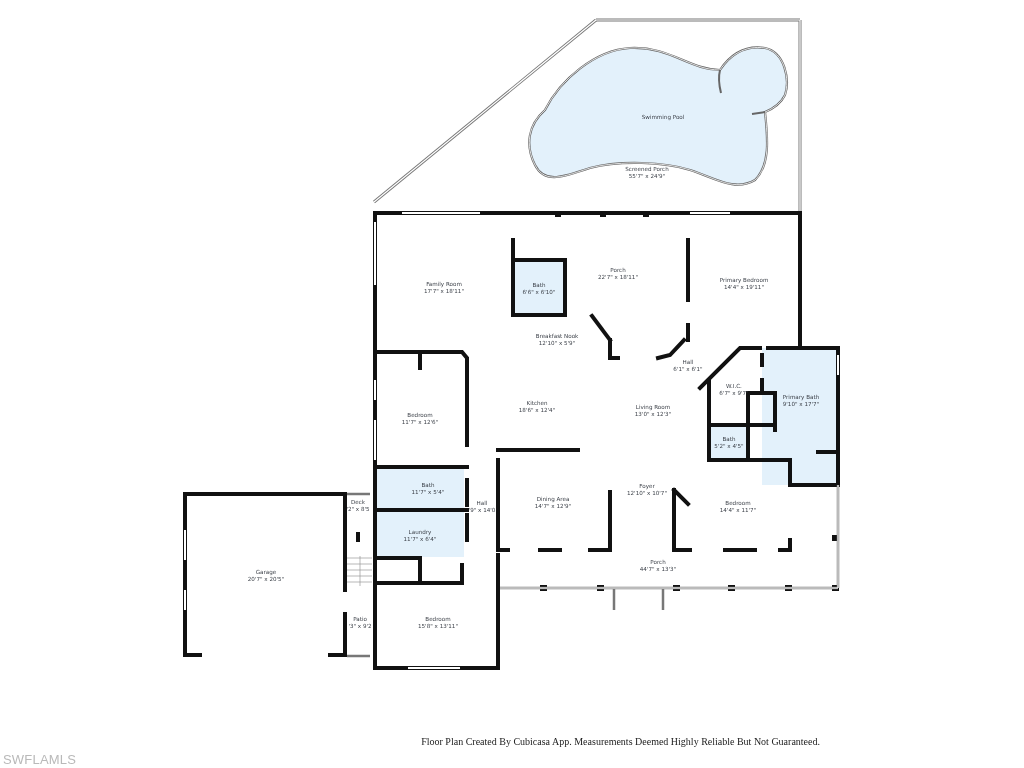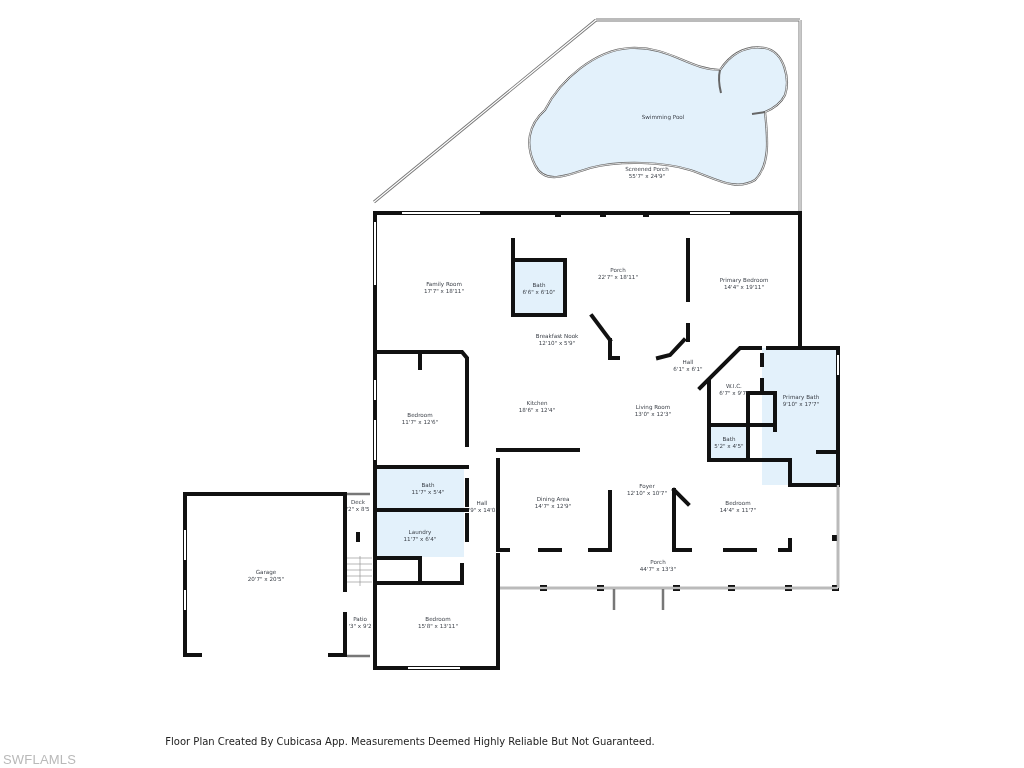--- a/index.html
+++ b/index.html
@@ -1,20 +1,20 @@
 <!DOCTYPE html>
 <html><head>
 <meta charset="utf-8">
 <style>
   html, body { margin:0; padding:0; background:#ffffff; }
   body { width:1024px; height:768px; position:relative; overflow:hidden; font-family:"DejaVu Sans", sans-serif; }
   #plan { position:absolute; left:0; top:0; width:1024px; height:768px; }
   .room-label { position:absolute; transform:translate(-50%,-50%); text-align:center; color:#3a3f47; font-size:5.6px; line-height:7px; white-space:nowrap; }
   .room-label .nm, .room-label .dm { display:block; }
-  .footer { position:absolute; left:0; width:820px; top:736px; text-align:center; font-size:10px; color:#222; }
+  .footer { position:absolute; left:0; width:820px; top:736px; text-align:right; font-size:10px; color:#222;font-family:Liberation Serif, serif; }
   .watermark { position:absolute; left:3px; top:752px; font-size:13px; color:#b9b9b9; letter-spacing:0.2px; font-family:"Liberation Sans", sans-serif; }
 </style>
 </head>
 <body>
 
 <svg id="plan" viewBox="0 0 1024 768" xmlns="http://www.w3.org/2000/svg">
 
   <g fill="none" stroke="#777" stroke-width="3">
     <line x1="596" y1="20" x2="800" y2="20"></line>
     <line x1="800" y1="20" x2="800" y2="212"></line>

